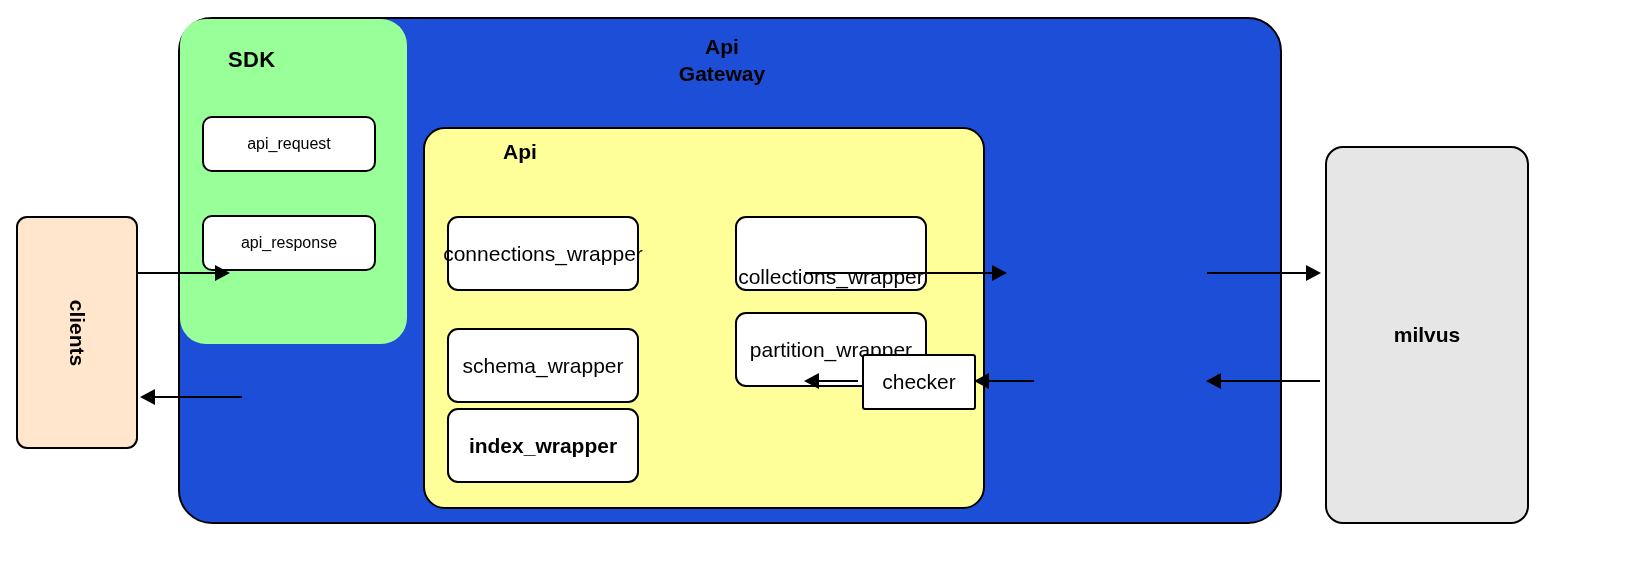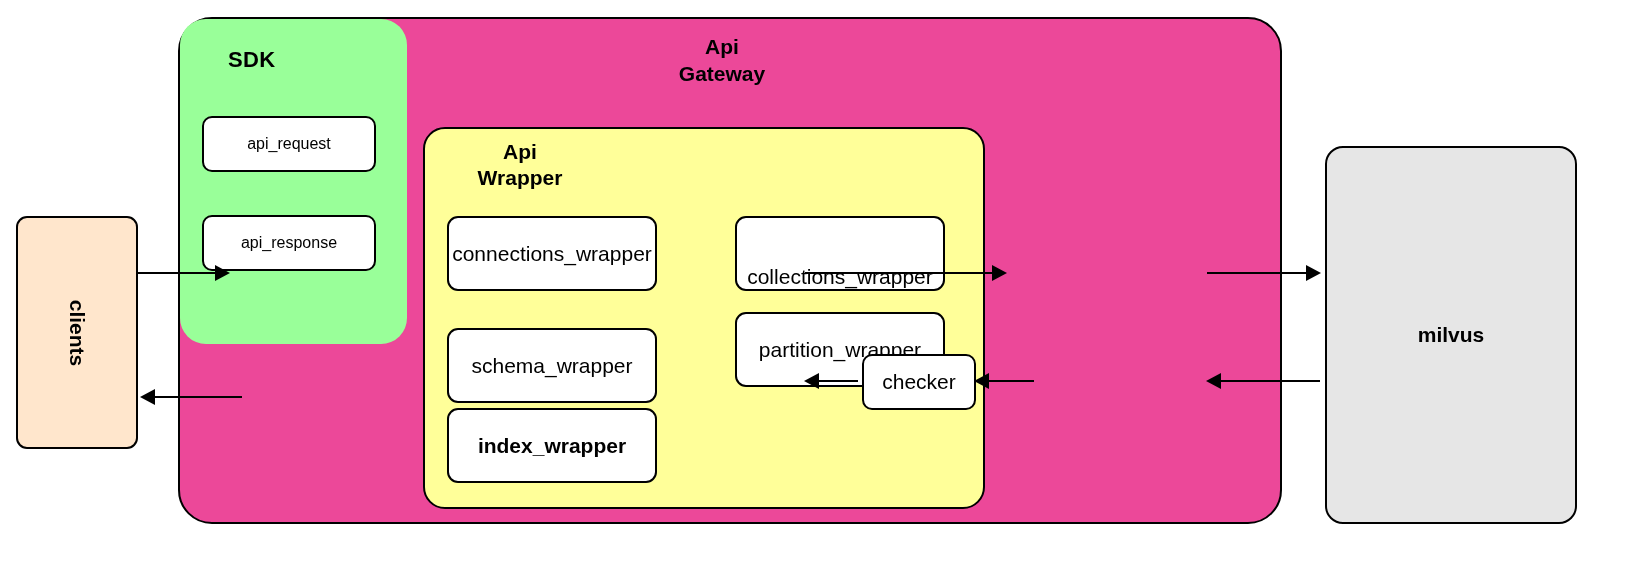--- a/index.html
+++ b/index.html
@@ -28,21 +28,21 @@
     justify-content: center;
     text-align: center;
   }
 
   
   .sdk-container {
     left: 178px;
     top: 17px;
     width: 1104px;
     height: 507px;
-    background: #ec4899;
+    background: #1d4ed8;
     border-radius: 34px;
     display: block;
   }
   .sdk-label {
     position: absolute;
     left: 48px;
     top: 28px;
     font-size: 22px;
     font-weight: bold;
     color: #000000;
@@ -70,21 +70,21 @@
     color: #000000;
     text-align: center;
   }
 
   
   .module-box {
     background: #ffffff;
     border-radius: 11px;
     font-size: 21px;
     color: #000000;
-    width: 210px;
+    width: 192px;
     height: 75px;
   }
 
   
   .gateway-container {
     left: 1011px;
     top: 145px;
     width: 227px;
     height: 325px;
     background: #99ff99;
@@ -110,21 +110,21 @@
     border-radius: 10px;
     font-size: 16px;
     color: #000000;
     width: 174px;
     height: 56px;
   }
 
   
   .checker-box {
     background: #ffffff;
-    border-radius: 10px;
+    border-radius: 3px;
     font-size: 21px;
     color: #000000;
     left: 860px;
     top: 352px;
     width: 114px;
     height: 56px;
   }
 
   
   .clients-box {
@@ -140,21 +140,21 @@
     font-weight: bold;
     color: #000000;
     transform: rotate(90deg);
     white-space: nowrap;
   }
 
   
   .milvus-box {
     left: 1325px;
     top: 146px;
-    width: 252px;
+    width: 204px;
     height: 378px;
     background: #e6e6e6;
     border-radius: 18px;
   }
   .milvus-label {
     font-size: 21px;
     font-weight: bold;
     color: #000000;
   }
 
@@ -190,21 +190,20 @@
   <div class="box clients-box">
     <span class="clients-label">clients</span>
   </div>
 
   <div class="box sdk-container">
     <span class="sdk-label">SDK</span>
 
     <div class="box wrapper-container">
       <div class="wrapper-label">
         <div>Api</div>
-        <div>Wrapper</div>
       </div>
 
       <div class="box module-box" style="left:22px;  top:87px;">
           <span>connections_wrapper</span>
         </div>
       <div class="box module-box" style="left:310px; top:87px;align-items:flex-end;">
           <span>collections_wrapper</span>
         </div>
       <div class="box module-box" style="left:22px;  top:199px;">
           <span>schema_wrapper</span>

